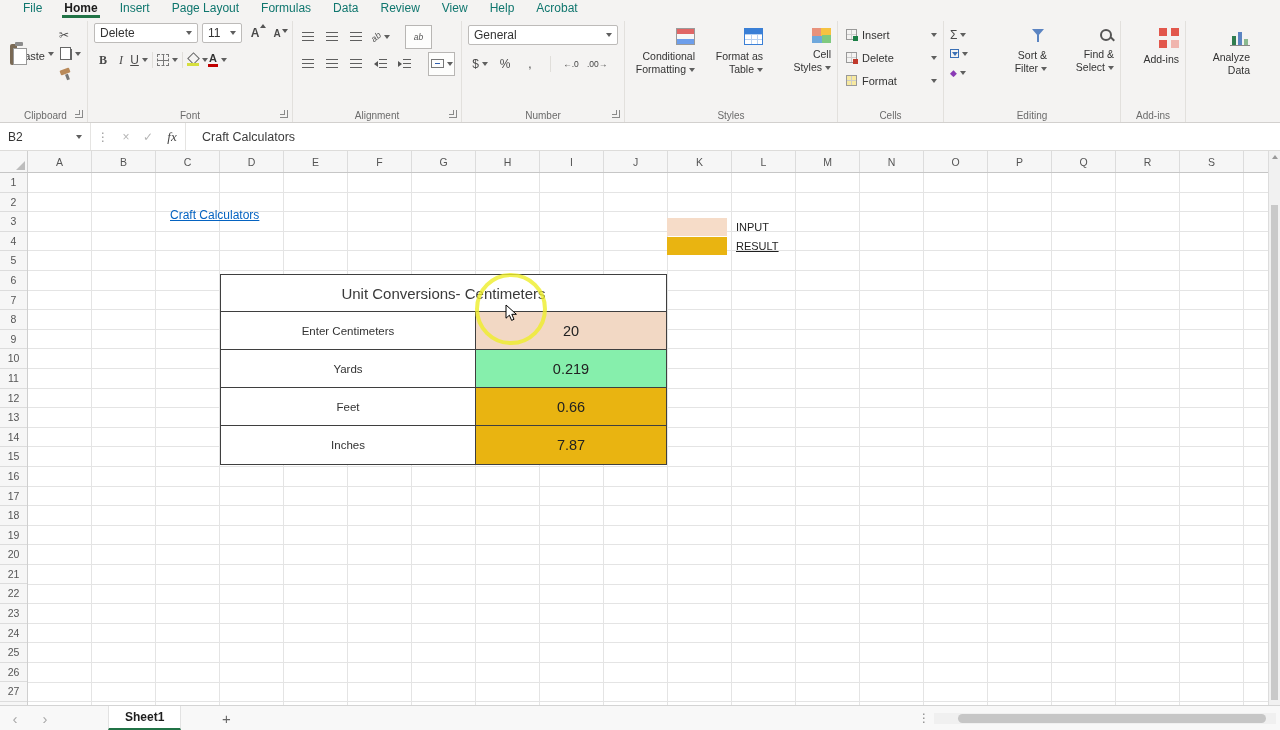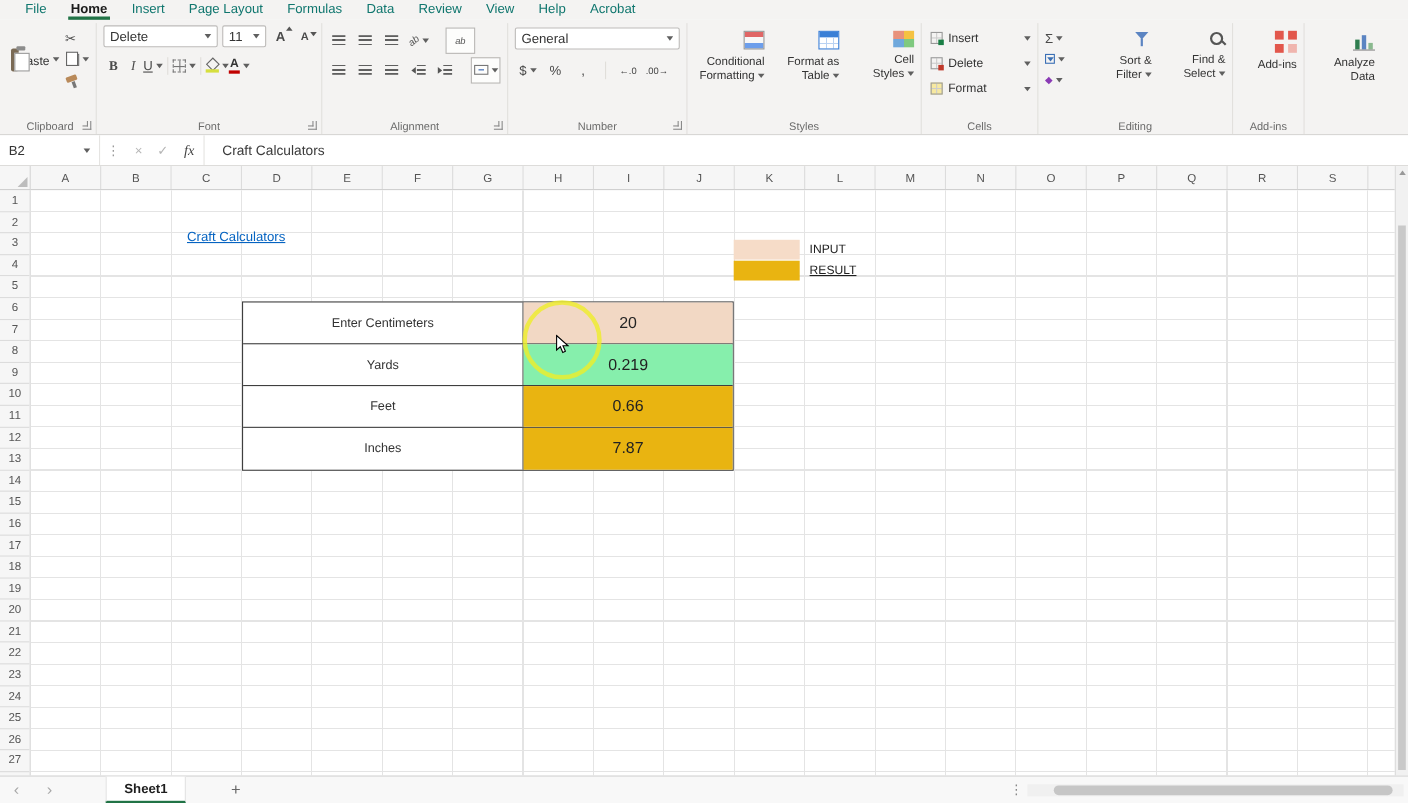--- a/index.html
+++ b/index.html
@@ -144,21 +144,21 @@
 .trow{display:flex;height:38px;border-bottom:1px solid #3f3f3f}
 .trow:last-child{border-bottom:none}
 .tlabel{width:255px;border-right:1px solid #3f3f3f;display:flex;align-items:center;justify-content:center;font-size:11.5px;color:#333}
 .tval{flex:1;display:flex;align-items:center;justify-content:center;font-size:14.5px;color:#222}
 .ring{position:absolute;left:447px;top:100px;width:72px;height:72px;border:4px solid var(--ring);border-radius:50%;opacity:.8;pointer-events:none}
 .cursor{position:absolute;left:477px;top:131px}
 
 
 .tabbar{position:absolute;left:0;bottom:0;right:0;height:25px;background:#f8f8f8;border-top:1px solid #d4d4d4;display:flex;align-items:center}
 .tb-nav{color:#a8a8a8;font-size:15px;width:30px;text-align:center;line-height:23px}
-.sheettabs{display:flex;margin-left:36px;height:100%}
+.sheettabs{display:flex;margin-left:48px;height:100%}
 .sheettab{height:100%;padding:0 16px;background:#fff;border-left:1px solid #e2e2e2;border-right:1px solid #e2e2e2;border-bottom:2px solid var(--accent);display:flex;align-items:center;font-size:12px;color:#1e1e1e;font-weight:600}
 .addsheet{width:26px;text-align:center;font-size:15px;color:#666;margin-left:32px;line-height:23px}
 .tb-dots{position:absolute;left:918px;color:#888;font-size:12px;top:5px}
 .hscroll{position:absolute;left:934px;right:4px;top:7px;height:11px;background:#f0f0f0}
 .hthumb{position:absolute;left:24px;right:10px;top:1px;bottom:1px;background:#c6c6c6;border-radius:5px}
 </style>
 </head>
 <body>
 
 <div class="app">
@@ -471,20 +471,21 @@
         <div class="rowhead">25</div>
         <div class="rowhead">26</div>
         <div class="rowhead">27</div>
         <div class="rowhead">28</div>
       </div>
 
     <div class="gridarea" id="gridarea">
       <a class="cell-link">Craft Calculators</a>
 
       <div class="conv-table">
+        <div class="ttitle">Unit Conversions- Centimeters</div>
         <div id="convrows">
             <div class="trow">
               <div class="tlabel">Enter Centimeters</div>
               <div class="tval" style="background: rgb(242, 216, 196);">20</div>
             </div>
             <div class="trow">
               <div class="tlabel">Yards</div>
               <div class="tval" style="background: #86efac;">0.219</div>
             </div>
             <div class="trow">

